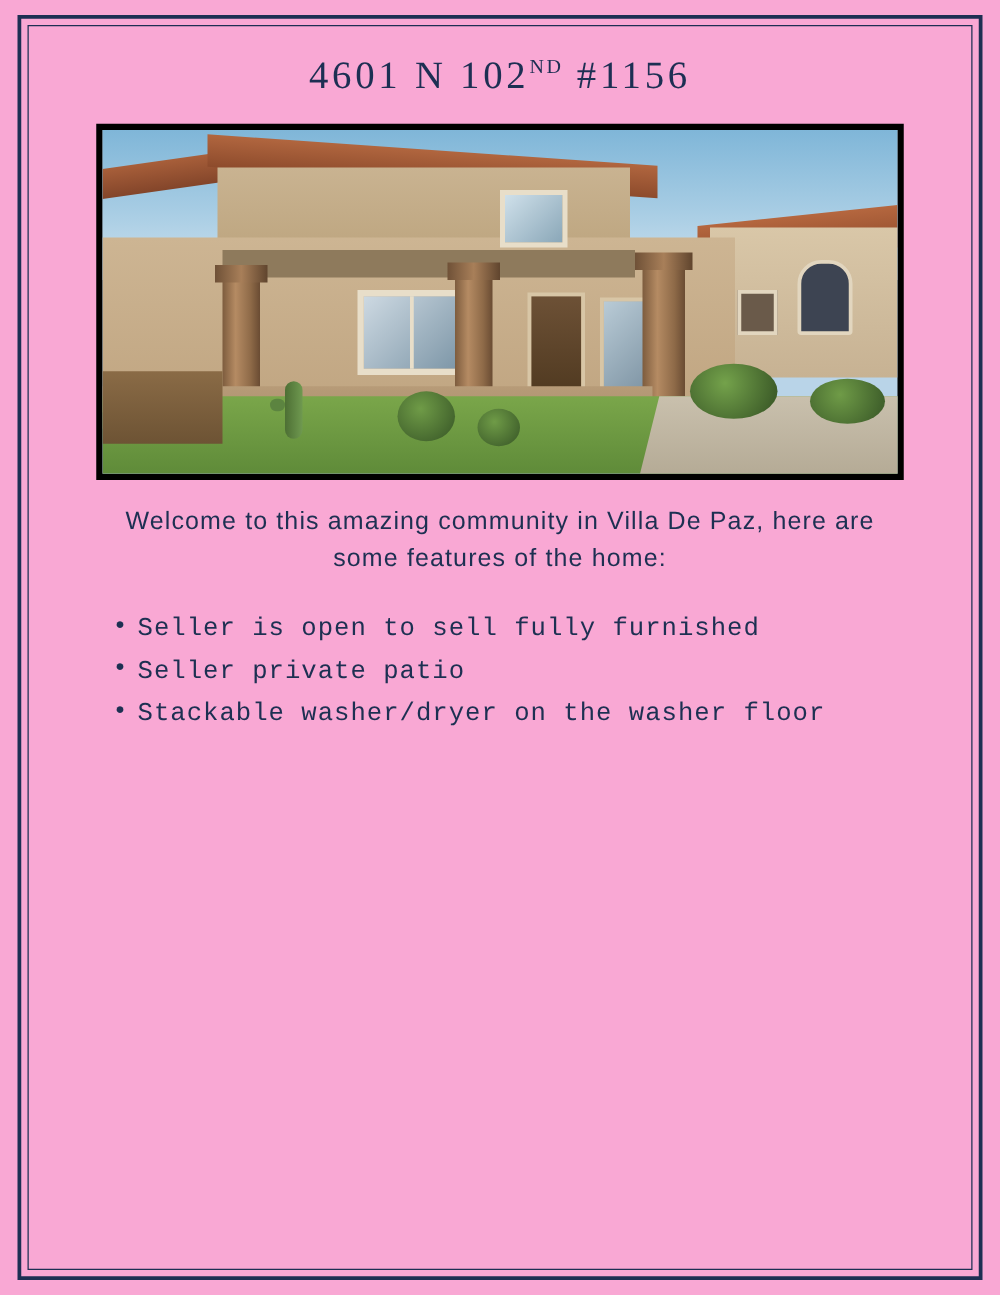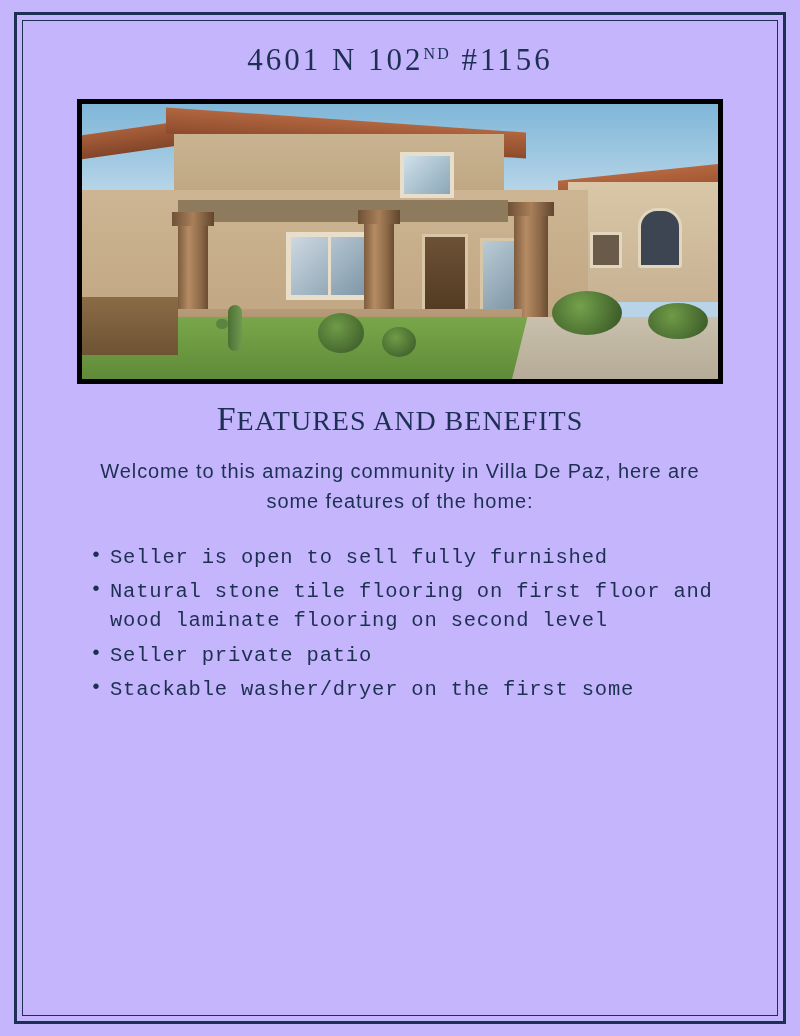--- a/index.html
+++ b/index.html
@@ -10,21 +10,21 @@
   body {
     width: 800px;
     height: 1036px;
     font-family: "Liberation Sans", sans-serif;
     overflow: hidden;
   }
   .page {
     position: relative;
     width: 800px;
     height: 1036px;
-    background: #c4b5fd;
+    background: #f9a8d4;
     box-sizing: border-box;
   }
   
   .frame-outer {
     position: absolute;
     left: 14px;
     top: 12px;
     right: 14px;
     bottom: 12px;
     border: 3px solid #1d2f53;
@@ -315,27 +315,23 @@
         <div class="ph-walk"></div>
         <div class="ph-shrub-left"></div>
         <div class="cactus"></div>
         <div class="bush" id="bush1"></div>
         <div class="bush" id="bush2"></div>
         <div class="bush" id="bush3"></div>
         <div class="bush" id="bush4"></div>
       </div>
     </div>
 
-    <h2 class="section-title">
-      <span class="cap">F</span><span>EATURES AND BENEFITS</span>
-    </h2>
 
     <p class="intro">Welcome to this amazing community in Villa De Paz, here are some features of the home:</p>
 
     <ul class="features">
       <li>Seller is open to sell fully furnished</li>
-      <li>Natural stone tile flooring on first floor and wood laminate flooring on second level</li>
       <li>Seller private patio</li>
-      <li>Stackable washer/dryer on the first some</li>
+      <li>Stackable washer/dryer on the washer floor</li>
     </ul>
 
   </div>
 </div>
 
 </body></html>

